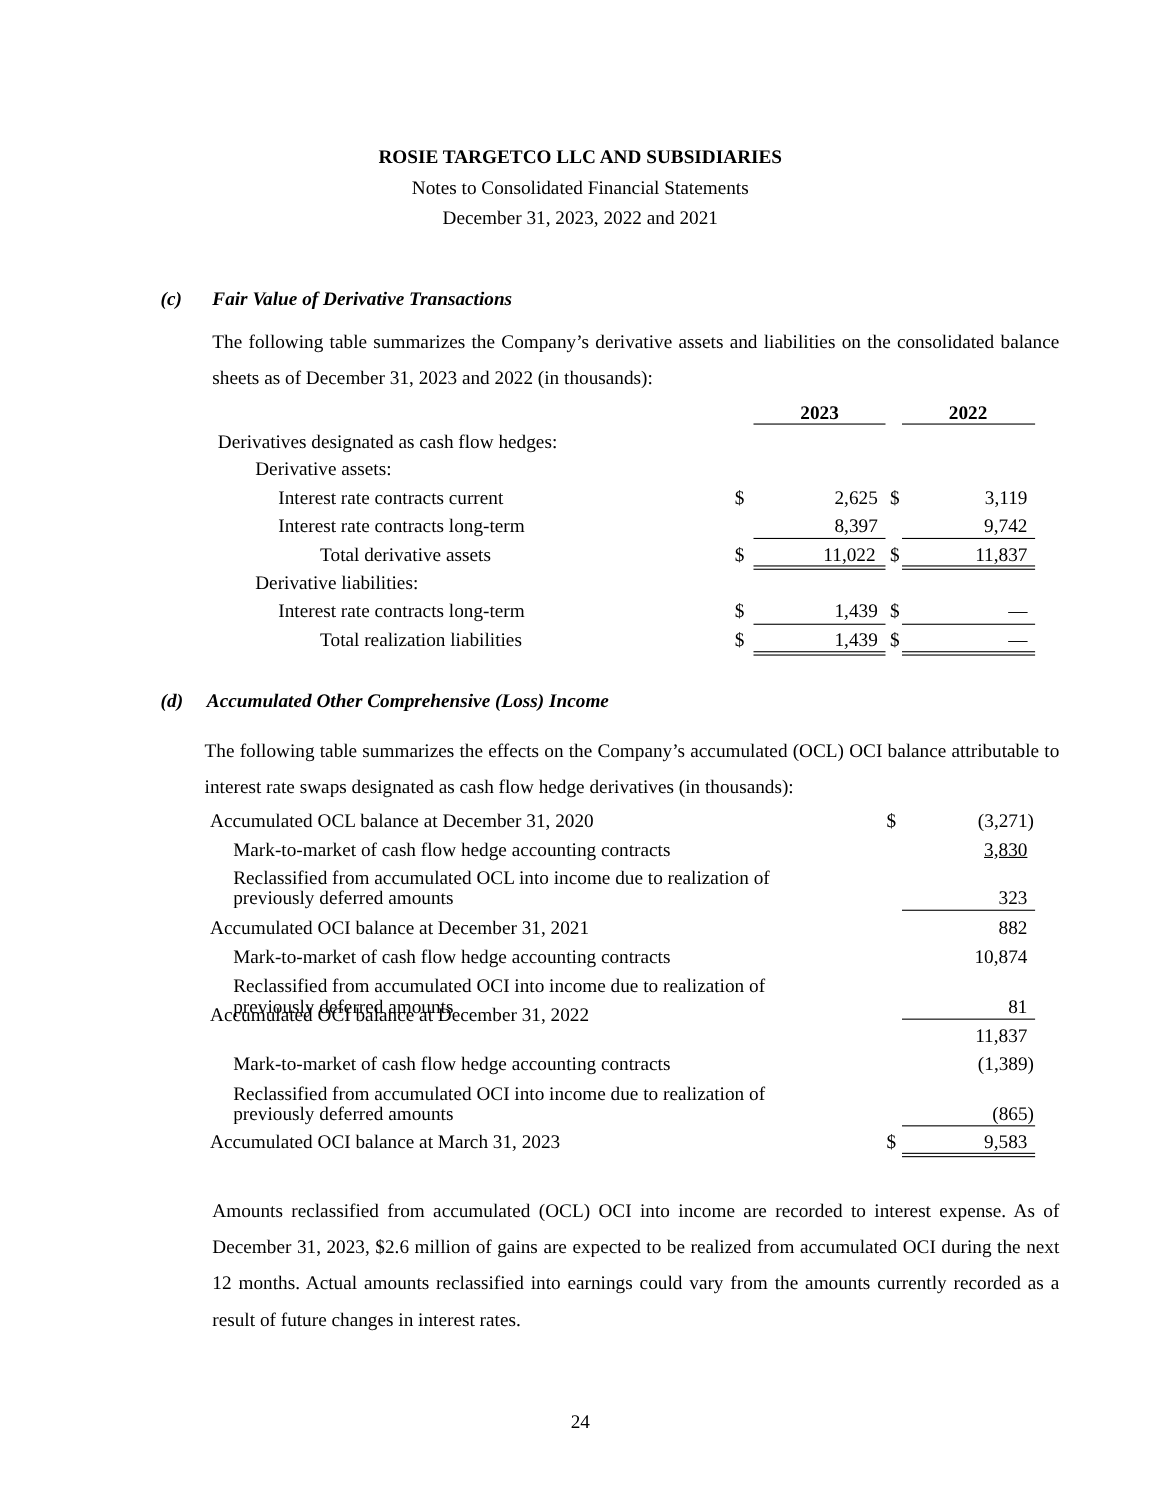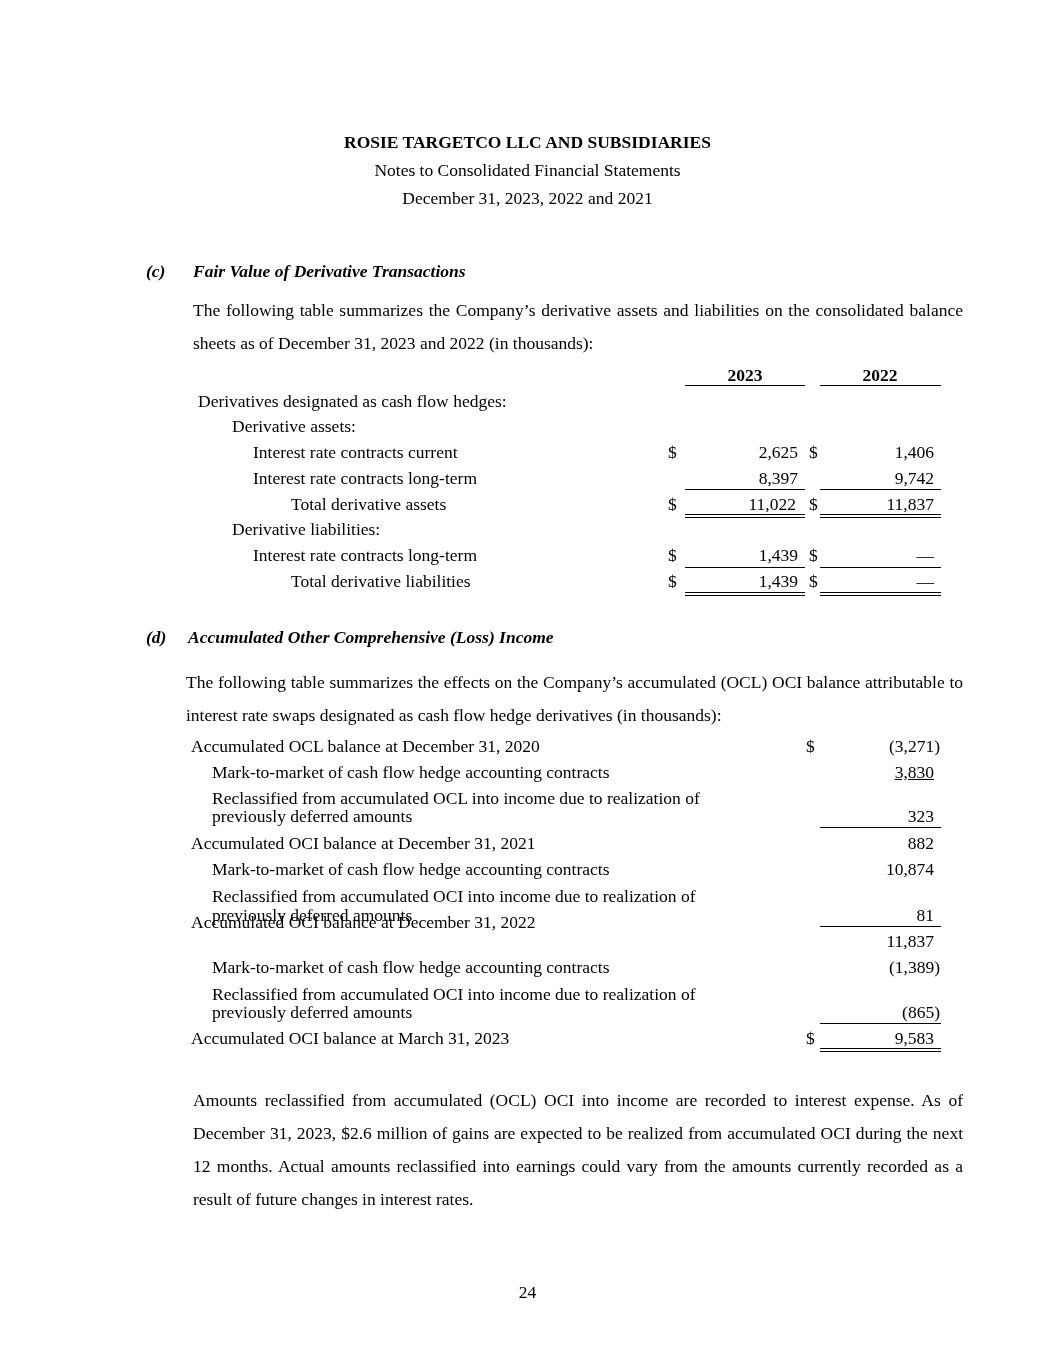--- a/index.html
+++ b/index.html
@@ -31,21 +31,21 @@
   <div class="line" style="left:820px; top:385px; width:121px;"></div>
 
   <div class="abs" style="left:198px; top:391px;">Derivatives designated as cash flow hedges:</div>
   <div class="abs" style="left:232px; top:416px;">Derivative assets:</div>
 
   <div>
     <div class="abs" style="left:253px; top:442px;font-family:Liberation Serif, serif;">Interest rate contracts current</div>
     <div class="abs" style="left:668px; top:442px;">$</div>
     <div class="abs r" style="left:685px; top:442px; width:113px;">2,625</div>
     <div class="abs" style="left:809px; top:442px;">$</div>
-    <div class="abs r" style="left:820px; top:442px; width:114px;">1,406</div>
+    <div class="abs r" style="left:820px; top:442px; width:114px;">3,119</div>
   </div>
 
   <div>
     <div class="abs" style="left:253px; top:468px;">Interest rate contracts long-term</div>
     <div class="abs r" style="left:685px; top:468px; width:113px;">8,397</div>
     <div class="abs r" style="left:820px; top:468px; width:114px;">9,742</div>
   </div>
   <div class="line" style="left:685px; top:489px; width:120px;"></div>
   <div class="line" style="left:820px; top:489px; width:121px;"></div>
 
@@ -65,21 +65,21 @@
     <div class="abs" style="left:253px; top:545px;">Interest rate contracts long-term</div>
     <div class="abs" style="left:668px; top:545px;">$</div>
     <div class="abs r" style="left:685px; top:545px; width:113px;">1,439</div>
     <div class="abs" style="left:809px; top:545px;">$</div>
     <div class="abs r" style="left:820px; top:545px; width:114px;">—</div>
   </div>
   <div class="line" style="left:685px; top:567px; width:120px;"></div>
   <div class="line" style="left:820px; top:567px; width:121px;"></div>
 
   <div>
-    <div class="abs" style="left:291px; top:571px;">Total derivative liabilities</div>
+    <div class="abs" style="left:291px; top:571px;">Total realization liabilities</div>
     <div class="abs" style="left:668px; top:571px;">$</div>
     <div class="abs r" style="left:685px; top:571px; width:113px;">1,439</div>
     <div class="abs" style="left:809px; top:571px;">$</div>
     <div class="abs r" style="left:820px; top:571px; width:114px;">—</div>
   </div>
   <div class="dbl" style="left:685px; top:592px; width:120px;"></div>
   <div class="dbl" style="left:820px; top:592px; width:121px;"></div>
 </div>
 
 <div class="abs bi" style="left:146px; top:627px;">(d)</div>

